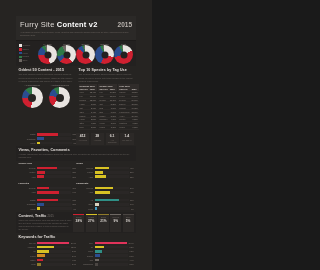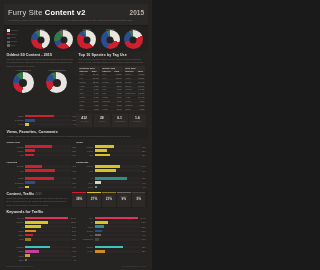--- a/index.html
+++ b/index.html
@@ -1,19 +1,19 @@
 <!DOCTYPE html>
 <html><head>
 <meta charset="utf-8">
 <style>
   html,body{margin:0;padding:0;background:#1a1a1a;}
   body{width:152px;height:270px;overflow:hidden;
        font-family:"Liberation Sans",sans-serif;color:#c9c4c0;}
   .poster{width:152px;height:270px;background:#262422;position:relative;
-          box-sizing:border-box;padding:4px;}
+          box-sizing:border-box;padding:16px;}
   
   .hdr{background:#2b2927;padding:4px 4px 3px 4px;border-bottom:1px solid #1d1b1a;}
   .hdr-row{display:flex;align-items:baseline;justify-content:space-between;}
   .ttl{font-size:7.5px;letter-spacing:.2px;color:#ddd8d4;white-space:nowrap;}
   .ttl b{color:#fff;font-weight:bold;}
   .yr{font-size:6.5px;color:#b9b3ae;font-weight:bold;}
   .sub{font-size:2.1px;color:#6e6762;margin-top:1.5px;line-height:1.5;}
   
   .sec-h{font-size:3.6px;font-weight:bold;color:#e8e3df;letter-spacing:.1px;}
   .sec-h .lite{color:#7d7671;font-weight:normal;font-size:2.6px;}

